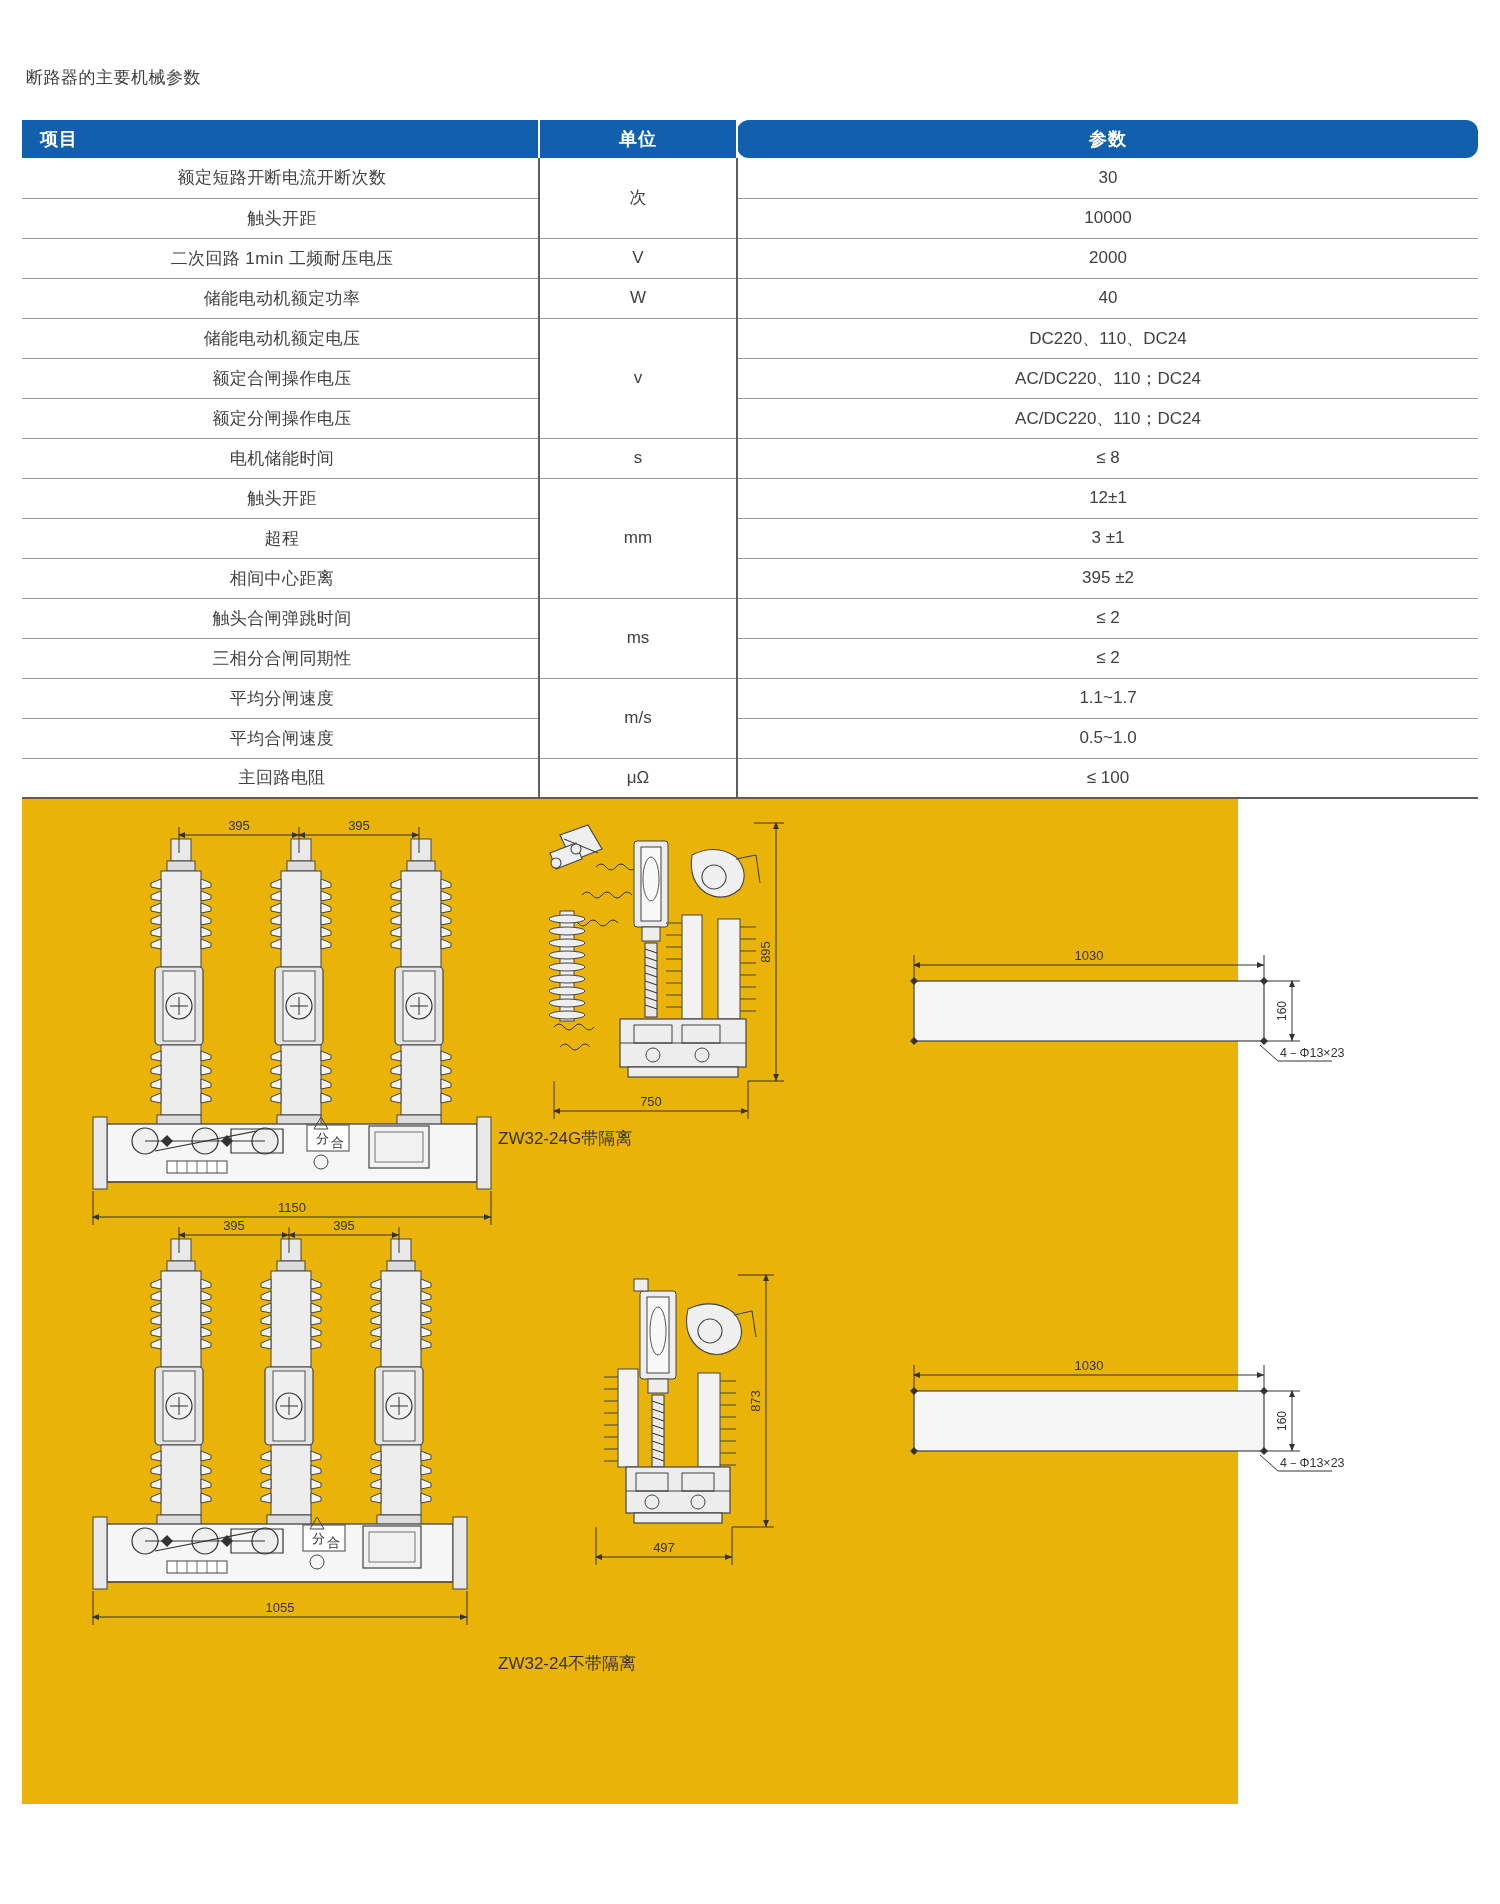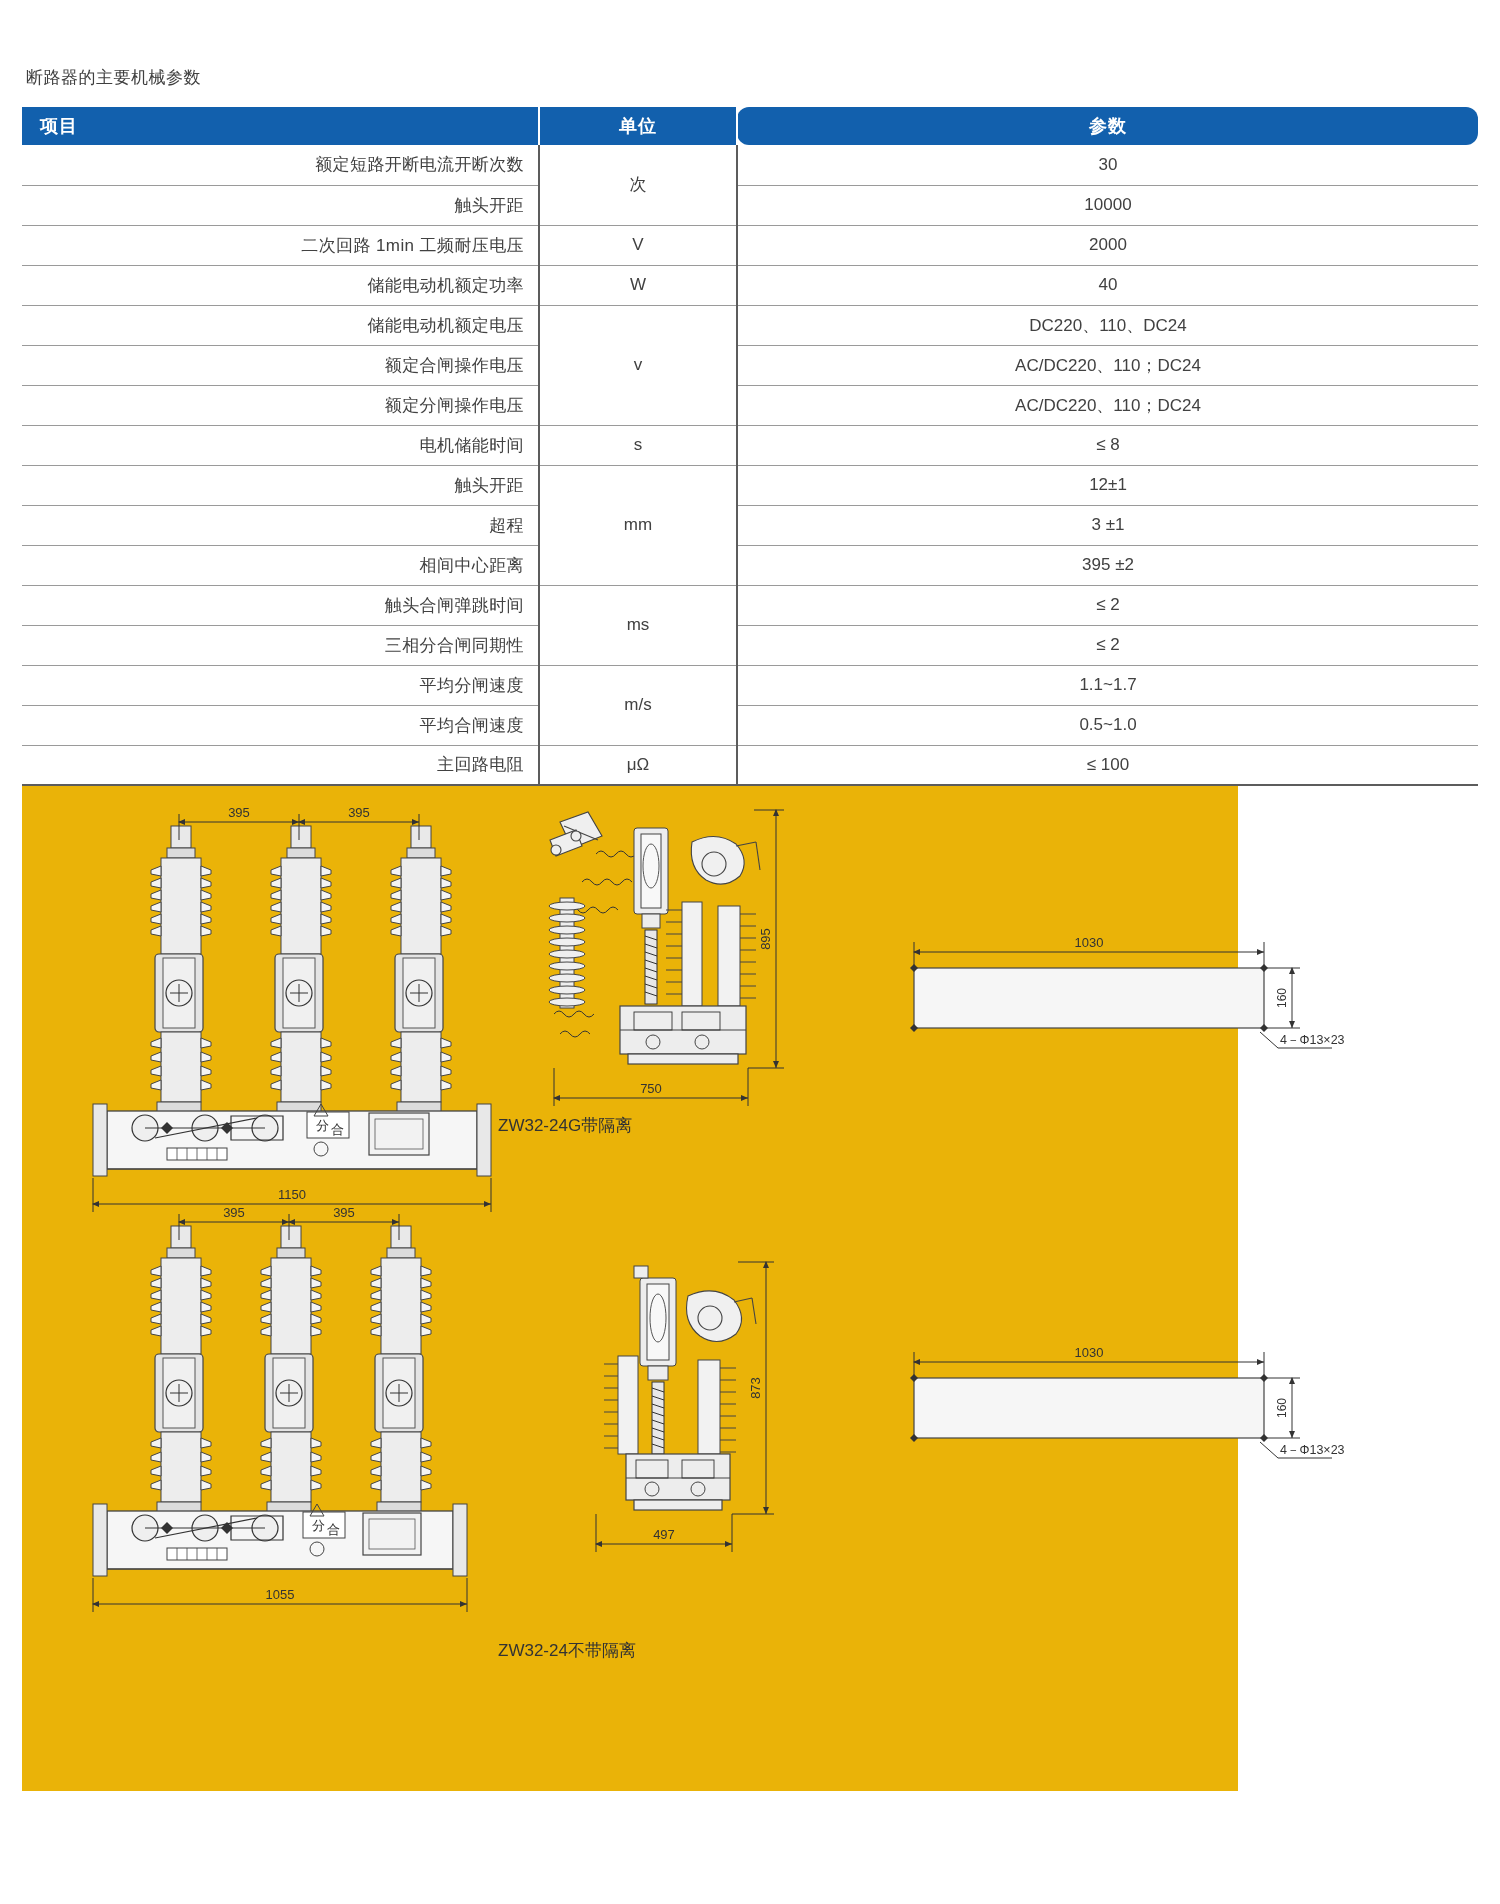--- a/index.html
+++ b/index.html
@@ -12,21 +12,21 @@
     color: #3a3a3a;
     position: relative;
     overflow: hidden;
   }
   .page { padding: 0 22px; }
 
   
   .sec-label {
     font-size: 17px;
     color: #3f3f3f;
-    margin: 66px 0 18px 4px;
+    margin: 66px 0 31px 4px;
     letter-spacing: .5px;
   }
   table.spec {
     width: 1456px;
     border-collapse: collapse;
     table-layout: fixed;
     font-size: 17px;
   }
   table.spec th {
     background: #1260ad;
@@ -42,21 +42,21 @@
   table.spec th:last-child { border-right: none; border-radius: 12px; }
   table.spec td {
     height: 40px;
     border-bottom: 1px solid #9a9a9a;
     padding: 0 14px;
     color: #414141;
     vertical-align: middle;
     font-size: 17px;
   }
   table.spec td.item {
-    text-align: right;
+    text-align: center;
     padding-left: 18px;
     border-right: 2px solid #5c5c5c;
     letter-spacing: .4px;
   }
   table.spec td.unit {
     text-align: center;
     border-right: 2px solid #5c5c5c;
     border-bottom: 1px solid #9a9a9a;
   }
   table.spec td.val { text-align: center; }

